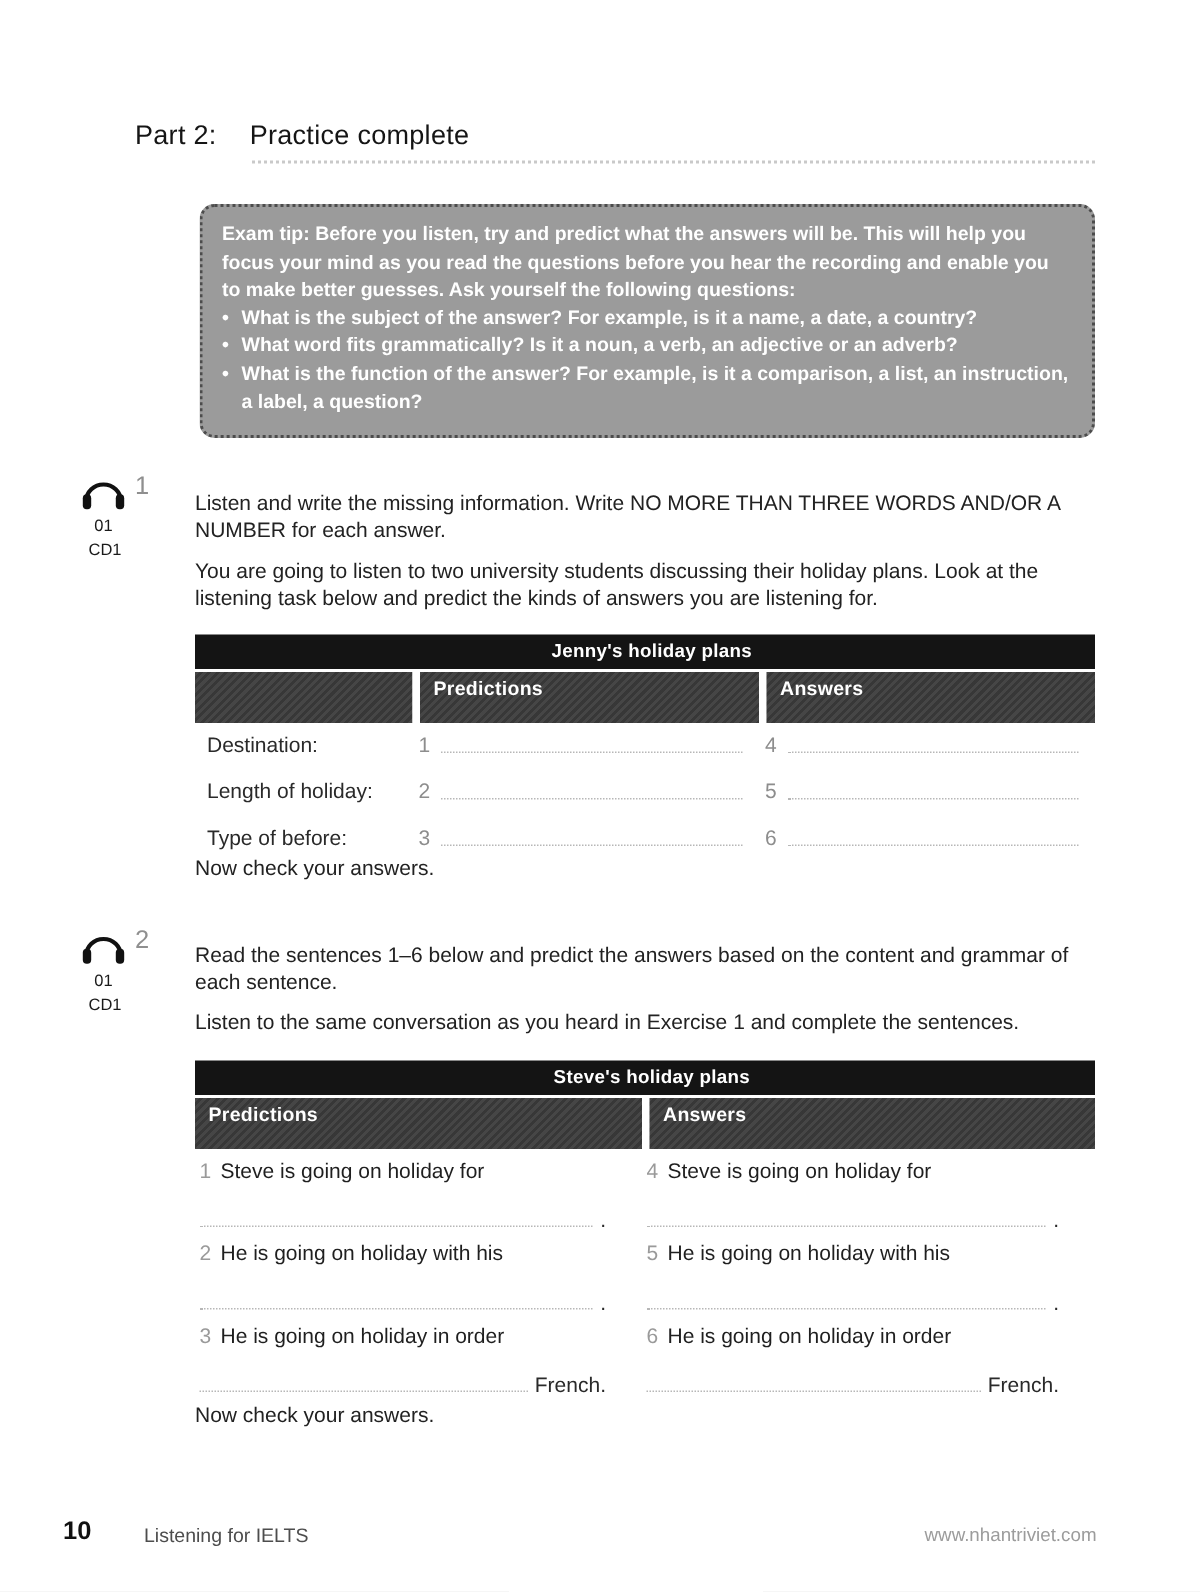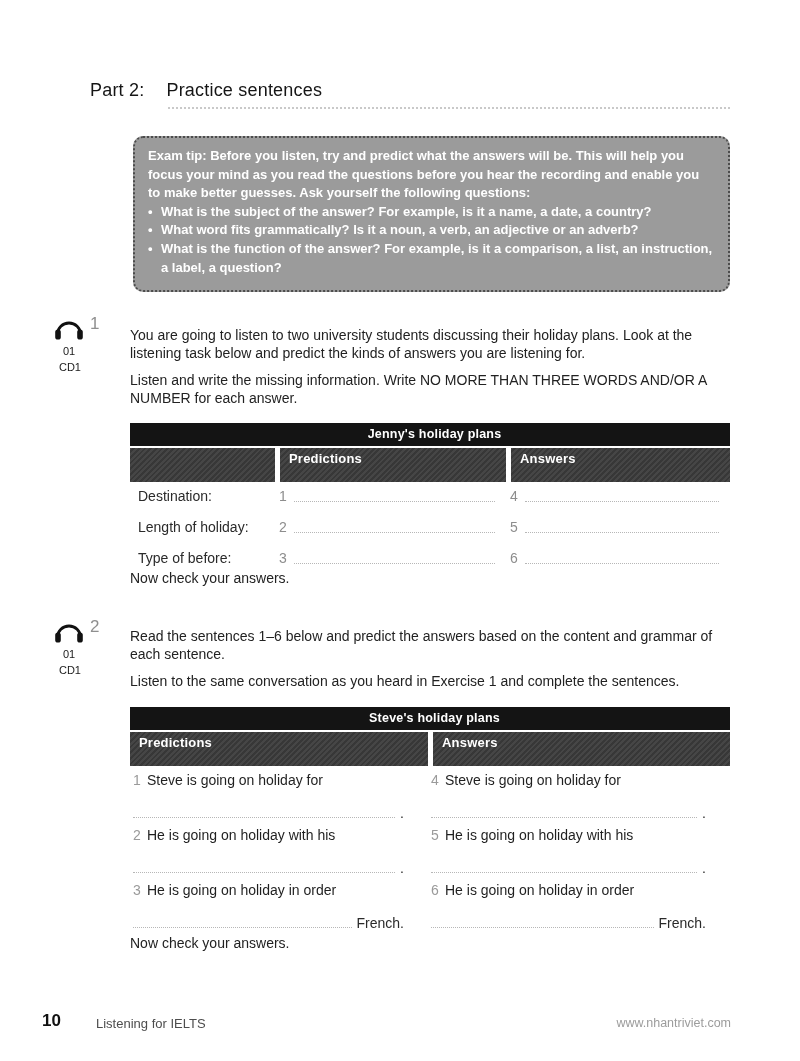--- a/index.html
+++ b/index.html
@@ -80,21 +80,21 @@
   .foot-site { position:absolute; right:69px; top:1016px; font-size:12.5px; color:#9c9c9c; }
 
   .hp-svg { display:block; }
 </style>
 </head>
 <body>
 
 <div class="page">
 
   <div class="title">
-    <span class="t-part">Part 2:</span><span>Practice sentences</span>
+    <span class="t-part">Part 2:</span><span>Practice complete</span>
   </div>
   <div class="title-rule"></div>
 
   <div class="tipbox">
     <span>Exam tip:</span><span> Before you listen, try and predict what the answers will be. This will help you focus your mind as you read the questions before you hear the recording and enable you to make better guesses. Ask yourself the following questions:</span>
     <div class="tip-bullet">
       <span class="b-dot">•</span>
       <span>What is the subject of the answer? For example, is it a name, a date, a country?</span>
     </div>
     <div class="tip-bullet">
@@ -116,22 +116,22 @@
           <rect x="24.2" y="12.5" width="5.6" height="10" rx="2.6" fill="#111"></rect>
         </svg>
       </span>
       <span class="cue-num">1</span>
     </div>
     <div class="cue-track">01</div>
     <div class="cue-cd">CD1</div>
   </div>
 
   <div class="ex-body" style="top:326px;">
+    <div class="para">Listen and write the missing information. Write NO MORE THAN THREE WORDS AND/OR A NUMBER for each answer.</div>
     <div class="para">You are going to listen to two university students discussing their holiday plans. Look at the listening task below and predict the kinds of answers you are listening for.</div>
-    <div class="para">Listen and write the missing information. Write NO MORE THAN THREE WORDS AND/OR A NUMBER for each answer.</div>
   </div>
 
   <div class="tbl" style="top:423px;">
     <div class="tbl-title">Jenny's holiday plans</div>
     <div class="tbl-head j-head">
       <div class="hcell c1"></div>
       <div class="gap"></div>
       <div class="hcell c2">Predictions</div>
       <div class="gap"></div>
       <div class="hcell c3">Answers</div>

